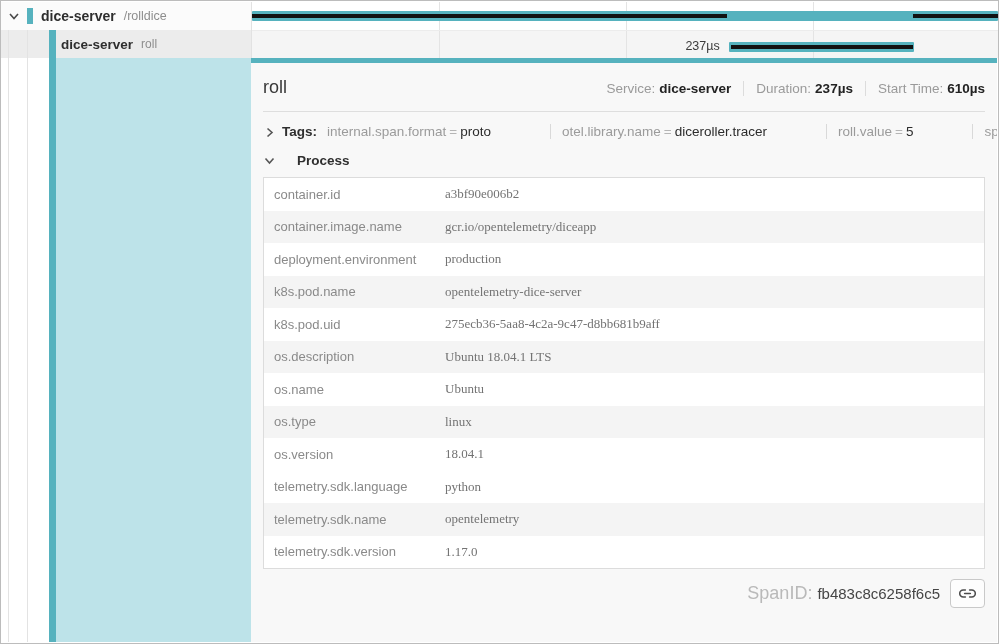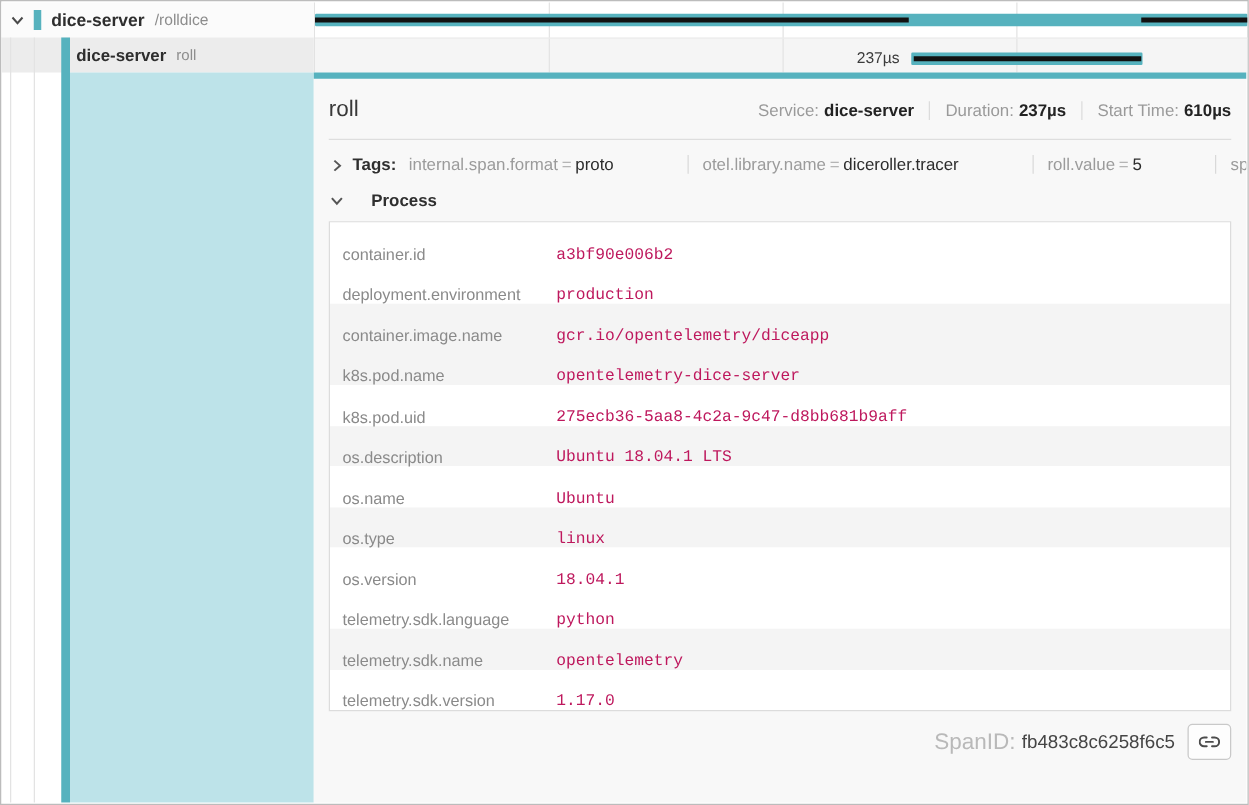--- a/index.html
+++ b/index.html
@@ -55,24 +55,24 @@
   .tag-item { padding: 0 11px; white-space: nowrap; }
   .tag-item:first-child { padding-left: 4px; }
   .tag-item + .tag-item { border-left: 1px solid #d9d9d9; }
   .tag-key { color: #9b9b9b; }
   .tag-eq { color: #b5b5b5; padding: 0 3px; }
   .tag-value { color: #2c2c2c; }
 
   .process-row { display: flex; align-items: center; margin-top: 14px; font-size: 13.5px; cursor: pointer; gap: 15px; }
 
   .process-table { margin-top: 9px; border: 1px solid #dcdcdc; background: #fff; }
-  .kv-row { display: flex; align-items: flex-end; height: 32.5px; background: #fff; }
+  .kv-row { display: flex; align-items: center; height: 32.5px; background: #fff; }
   .kv-row.alt { background: #f4f4f4; }
   .kv-key { width: 181px; padding-left: 10px; font-size: 13px; color: #8a8a8a; flex: none; }
-  .kv-value { font-family: Liberation Mono, monospace; font-size: 13px; color: #be185d; }
+  .kv-value { font-family: Liberation Serif, serif; font-size: 13px; color: #737373; }
 
   .detail-footer { display: flex; justify-content: flex-end; align-items: center; margin-top: 10px; }
   .spanid-label { font-size: 18px; color: #b9b9b9; }
   .spanid-value { font-size: 15px; color: #454545; margin-left: 5px; margin-right: 10px; }
   .link-button {
     width: 35px; height: 29px; border: 1px solid #c9c9c9; border-radius: 4px;
     background: #fdfdfd; display: flex; align-items: center; justify-content: center;
     color: #4c4c4c; cursor: pointer;
   }
 </style>
@@ -163,28 +163,28 @@
         </svg>
       <span class="section-label">Process</span>
     </div>
 
     <div class="process-table">
   <div class="kv-row">
     <span class="kv-key">container.id</span>
     <span class="kv-value">a3bf90e006b2</span>
   </div>
 
+  <div class="kv-row alt">
+    <span class="kv-key">container.image.name</span>
+    <span class="kv-value">gcr.io/opentelemetry/diceapp</span>
+  </div>
+
   <div class="kv-row">
     <span class="kv-key">deployment.environment</span>
     <span class="kv-value">production</span>
-  </div>
-
-  <div class="kv-row alt">
-    <span class="kv-key">container.image.name</span>
-    <span class="kv-value">gcr.io/opentelemetry/diceapp</span>
   </div>
 
   <div class="kv-row alt">
     <span class="kv-key">k8s.pod.name</span>
     <span class="kv-value">opentelemetry-dice-server</span>
   </div>
 
   <div class="kv-row">
     <span class="kv-key">k8s.pod.uid</span>
     <span class="kv-value">275ecb36-5aa8-4c2a-9c47-d8bb681b9aff</span>

